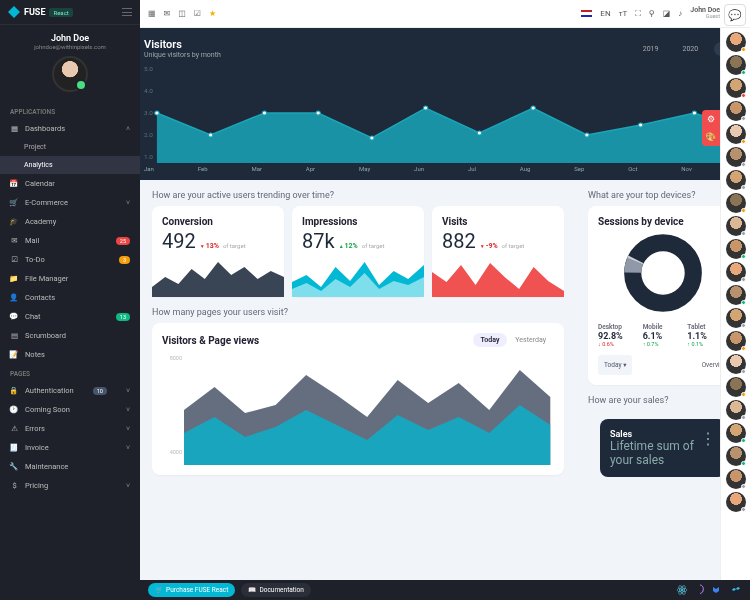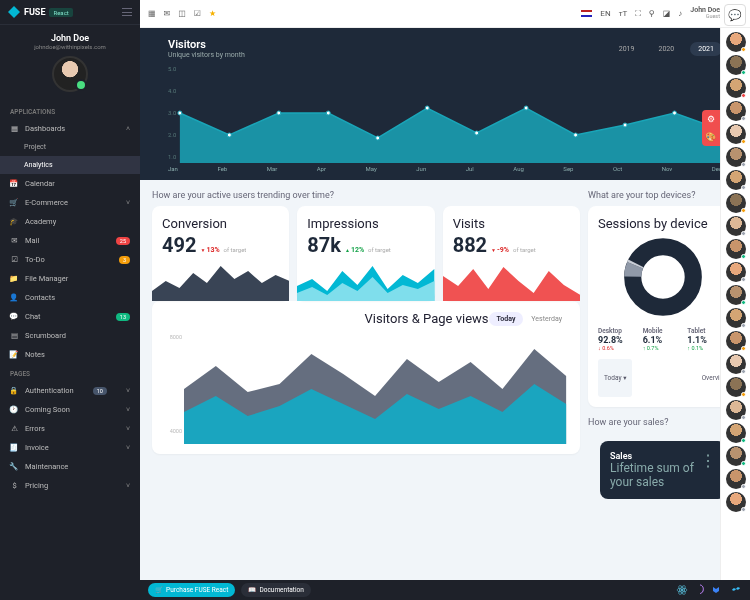--- a/index.html
+++ b/index.html
@@ -33,52 +33,52 @@
 .tb-star{color:#f6b100}
 .tb-right{margin-left:auto;display:flex;align-items:center;gap:8px;color:#555}
 .tb-flag{width:11px;height:7px;background:linear-gradient(#b22 33%,#fff 33% 66%,#22b 66%);display:inline-block}
 .tb-user{display:flex;align-items:center;gap:4px}
 .tb-user-txt{text-align:right;line-height:1}
 .tb-user-name{font-weight:600;font-size:7px}
 .tb-user-role{font-size:5.5px;color:#999}
 .tb-av{width:18px;height:18px;border-radius:50%;background:radial-gradient(circle at 50% 35%,#e8c9b0 30%,#333 32%)}
 .content{flex:1;overflow-y:auto;background:#f1f5f9}
 .content::-webkit-scrollbar{width:0}
-.hero{background:#1e2939;color:#fff;padding:10px 28px 8px}
+.hero{background:#1e2939;color:#fff;padding:10px 4px 8px}
 .hero-head{display:flex;align-items:center;justify-content:space-between;margin-bottom:4px}
 .hero-title{font-size:11px;font-weight:600}
 .hero-sub{font-size:7px;color:#9aa}
 .year-tabs{display:flex;gap:8px;font-size:7px}
 .year-tab{padding:3px 8px;border-radius:10px;color:#aaa;cursor:pointer}
 .year-tab.active{background:#2d3b4f;color:#fff}
 .hero-chart{height:100px;position:relative}
 .hero-months{display:flex;justify-content:space-between;font-size:6px;color:#8aa;margin-top:2px}
 .section-q{font-size:9px;color:#667;padding:10px 12px 6px}
 .card{background:#fff;border-radius:8px;padding:10px;flex:1;box-shadow:0 1px 2px rgba(0,0,0,.04)}
-.card-title{font-size:13px;font-weight:400;color:#223}
+.card-title{font-size:10px;font-weight:700;color:#223}
 .stat-row{display:flex;align-items:baseline;gap:4px;margin-top:2px}
-.stat-big{font-size:20px;font-weight:700}
+.stat-big{font-size:20px;font-weight:400}
 .stat-pct{font-size:7px;font-weight:700}
 .stat-pct.up::before{content:"▲";font-size:5px;margin-right:1px}
 .stat-pct.down::before{content:"▼";font-size:5px;margin-right:1px}
 .up{color:#16a34a}.down{color:#dc2626}
 .stat-tgt{font-size:6px;color:#aaa}
 .mini-chart{height:40px;margin:4px -10px -10px}
 .devices{flex:0 0 150px}
 .donut-wrap{display:flex;justify-content:center;padding:6px 0}
 .donut{width:80px;height:80px}
 .dev-row{display:flex;justify-content:space-between;text-align:left;gap:4px;margin-top:4px}
 .dev-col{flex:1}
 .dev-label{font-size:6.5px;color:#667;font-weight:600}
 .dev-val{font-size:9px;font-weight:700}
 .dev-delta{font-size:5.5px}
 .dev-foot{display:flex;justify-content:space-between;align-items:center;margin-top:8px}
-.btn-ghost{font-size:6.5px;background:#f1f5f9;padding:15px 6px;border-radius:3px;cursor:pointer;color:#556}
+.btn-ghost{font-size:6.5px;background:#f1f5f9;padding:6px 6px;border-radius:3px;cursor:pointer;color:#556}
 .link{font-size:6.5px;color:#556;cursor:pointer}
-.bc-head{display:flex;justify-content:flex-end;align-items:center}
+.bc-head{display:flex;justify-content:space-between;align-items:center}
 .tab-pill{display:flex;font-size:7px;color:#888}
 .tab-pill span{padding:3px 8px;border-radius:10px;cursor:pointer}
 .tab-pill .active{background:#eef;color:#223;font-weight:600}
 .big-chart{height:110px;margin-top:8px;position:relative}
 .y-axis{position:absolute;left:0;top:0;bottom:10px;width:20px;display:flex;flex-direction:column;justify-content:space-between;font-size:5.5px;color:#bbb;text-align:right}
 .sales-card{background:#1e2939;color:#fff;margin:8px 12px 0;border-radius:8px;padding:10px;position:relative}
 .sales-title{font-size:9px;font-weight:600}
 .sales-sub{font-size:12px;color:#8aa}
 .sales-dots{position:absolute;top:10px;right:10px;color:#8aa;cursor:pointer}
 .right-rail{position:absolute;right:0;top:28px;bottom:20px;width:30px;background:#fff;border-left:1px solid #eee;display:flex;flex-direction:column;align-items:center;padding-top:4px;gap:3px;overflow:hidden}
@@ -89,21 +89,21 @@
 .rt-btn:first-child{border-radius:4px 0 0 0}
 .rt-btn:last-child{border-radius:0 0 0 4px}
 .footer{position:absolute;bottom:0;left:140px;right:0;height:20px;background:#1e2129;display:flex;align-items:center;padding:0 8px;gap:6px}
 .f-btn{font-size:6.5px;padding:3px 7px;border-radius:10px;cursor:pointer;display:flex;align-items:center;gap:3px}
 .f-buy{background:#02b8d4;color:#fff}
 .f-doc{background:#2a2e38;color:#fff}
 .f-logos{margin-left:auto;display:flex;gap:6px;align-items:center}
 .f-logo{width:12px;height:12px}
 .chat-fab{position:absolute;top:4px;right:4px;width:22px;height:22px;border-radius:4px;background:#fff;border:1px solid #ddd;display:flex;align-items:center;justify-content:center;cursor:pointer;font-size:11px;color:#555}
 svg{display:block}
-.col2{display:flex;gap:8px;padding:0 12px}
+.col2{display:flex;gap:24px;padding:0 12px}
 .left-col{flex:1;min-width:0}
 .right-col{flex:0 0 150px}
 </style>
 </head>
 <body>
 
 <div class="app">
   <div class="sidebar">
     <div class="sb-top">
       <div class="sb-logo-icon"></div>
@@ -324,20 +324,21 @@
                 <span><span class="stat-pct down">-9%</span> <span class="stat-tgt">of target</span></span>
               </div>
               <div class="mini-chart">
                 <svg viewBox="0 0 100 40" preserveAspectRatio="none" style="width:100%;height:100%">
                     <path d="M0,15 L11,25 L22,8 L33,28 L44,6 L55,20 L66,32 L77,10 L88,24 L100,34 L100,40 L0,40 Z" fill="#f05252"></path>
                   </svg>
               </div>
             </div>
           </div>
 
+          <div class="section-q" style="padding-left:0">How many pages your users visit?</div>
           <div class="card">
             <div class="bc-head">
               <div class="card-title">Visitors &amp; Page views</div>
               <div class="tab-pill" id="pv-tabs">
                   <span class="active">Today</span>
                   <span class="">Yesterday</span>
                 </div>
             </div>
             <div class="big-chart">
               <div class="y-axis">

